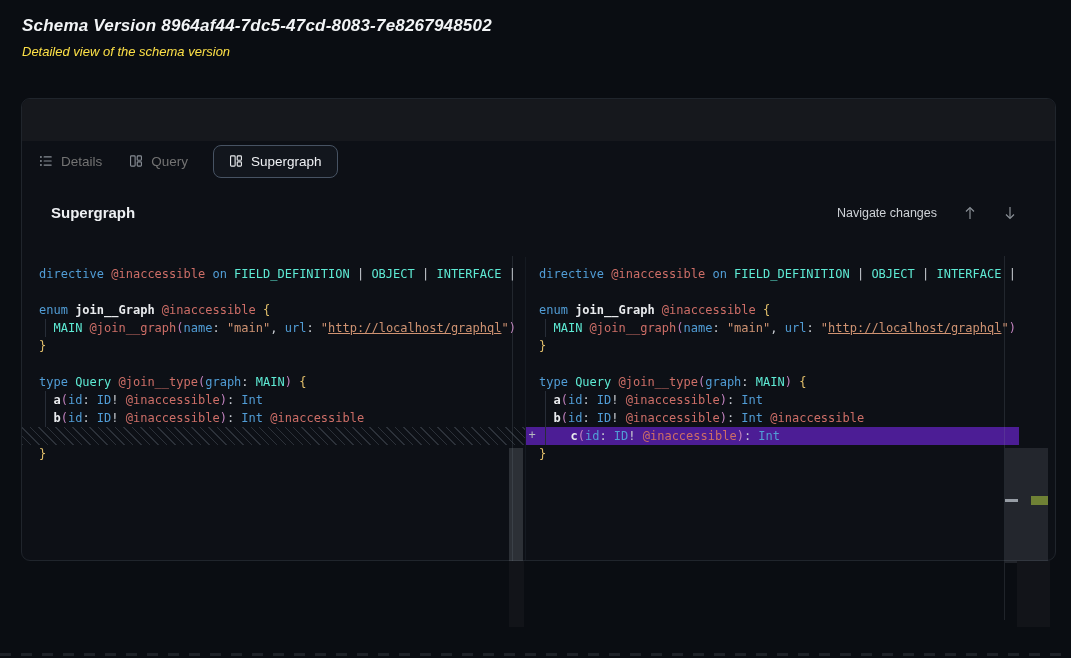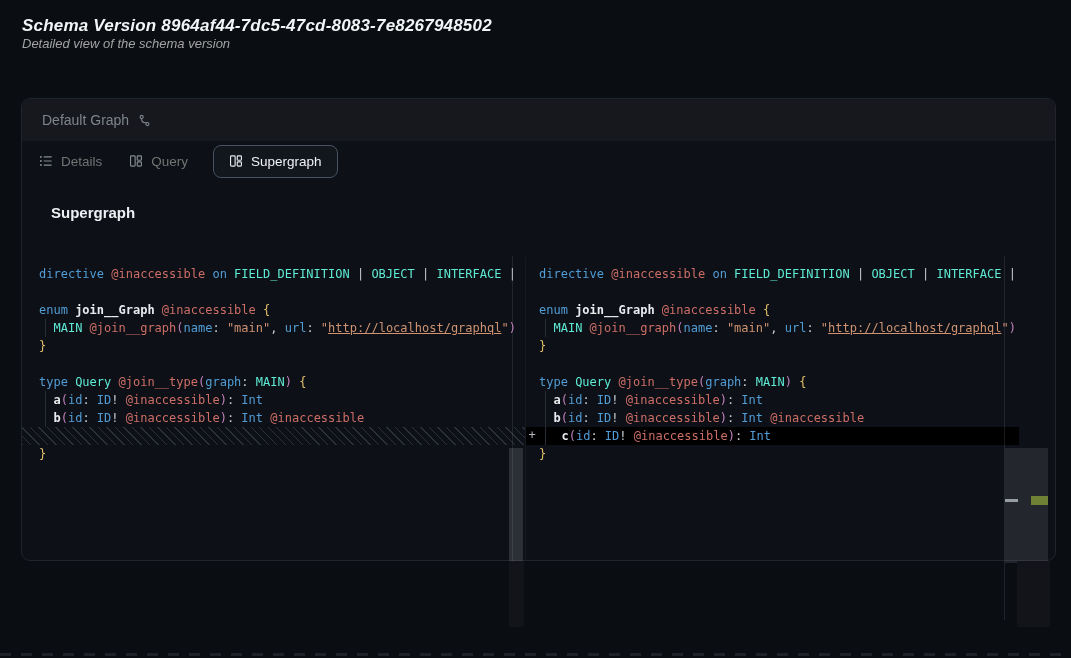--- a/index.html
+++ b/index.html
@@ -4,21 +4,21 @@
 <style>
   * { margin:0; padding:0; box-sizing:border-box; }
   html,body { background:#06080c; }
   .stage{
     position:relative; width:1071px; height:658px; overflow:hidden;
     background:#0a0d12; font-family:"Liberation Sans", sans-serif;
   }
   
   .page-header{ position:absolute; left:22px; top:16px;font-style:italic; }
   .page-title{ font-size:17px; font-weight:700; color:#f2f4f6; letter-spacing:.2px; }
-  .page-subtitle{ margin-top:0; font-size:13px; color:#a3a3a3; }
+  .page-subtitle{ margin-top:8px; font-size:13px; color:#fde047; }
 
   
   .card{
     position:absolute; left:21px; top:98px; width:1035px; height:463px;
     background:#0d1016; border:1px solid #20252c; border-radius:9px;
   }
   
   .variant-tabs{
     height:42px; background:#16181d; border-radius:8px 8px 0 0;
     display:flex; align-items:stretch; overflow:hidden;
@@ -57,21 +57,21 @@
   
   .diff{
     position:absolute; left:0; top:158px; right:0; bottom:0;
     font-family:"DejaVu Sans Mono", monospace; font-size:12px; line-height:18px;
     overflow:hidden; border-radius:0 0 8px 8px;
   }
   .pane{ position:absolute; top:0; bottom:0; overflow:hidden; padding-top:8px; }
   .pane-left{ left:0; width:503px; padding-left:17px; }
   .pane-right{ left:503px; width:494px; padding-left:13px; border-left:1px solid #151a21; }
   .row{ position:relative; height:18px; white-space:pre; }
-  .row.added{ background:#000000; margin-left:-13px; padding-left:21px; }
+  .row.added{ background:#4c1d95; margin-left:-13px; padding-left:30px; }
   .guide{ position:absolute; left:6px; top:0; bottom:0; width:1px; background:#272d37; }
   .row.added .guide{ left:19px; }
   .hatch-fill{
     position:absolute; left:-17px; right:0; top:0; height:18px;
     background:repeating-linear-gradient(45deg, #454c56 0 1px, transparent 1px 6px);
     opacity:.55;
   }
   .plus-marker{
     position:absolute; left:503px; top:171px; width:14px; text-align:center;
     color:#b4b8be; font-size:12px; line-height:14px;
@@ -111,30 +111,20 @@
 <div class="stage">
 
   <div class="page-header">
     <div class="page-title">Schema Version 8964af44-7dc5-47cd-8083-7e8267948502</div>
     <div class="page-subtitle">Detailed view of the schema version</div>
   </div>
 
   <div class="card">
 
     <div class="variant-tabs">
-      <div class="vtab">
-        <span>Default Graph</span>
-        <span class="icon">
-          <svg width="13" height="13" viewBox="0 0 16 16" fill="none" stroke="currentColor" stroke-width="1.4">
-            <circle cx="4.5" cy="3.6" r="1.9"></circle>
-              <circle cx="11.6" cy="12.4" r="1.9"></circle>
-            <path d="M4.5 5.6v1c0 2.3 1.9 4.1 4.2 4.1h2.8"></path>
-          </svg>
-        </span>
-      </div>
     </div>
 
     <div class="view-tabs">
       <div class="wtab">
         <span class="icon">
           <svg width="14" height="14" viewBox="0 0 16 16" fill="currentColor">
             <circle cx="2.2" cy="3.4" r="1.1"></circle>
               <rect x="5.2" y="2.7" width="9.4" height="1.4" rx="0.7"></rect>
             <circle cx="2.2" cy="8" r="1.1"></circle>
               <rect x="5.2" y="7.3" width="9.4" height="1.4" rx="0.7"></rect>
@@ -161,20 +151,35 @@
             <rect x="9.4" y="2.1" width="4.8" height="5.1" rx="1"></rect>
             <rect x="9.4" y="9" width="4.8" height="4.9" rx="1"></rect>
           </svg>
         </span>
         <span>Supergraph</span>
       </div>
     </div>
 
     <div class="panel-header">
       <div class="panel-heading">Supergraph</div>
+      <div class="nav-controls">
+        <span class="nav-label">Navigate changes</span>
+        <button class="nav-arrow">
+          <svg width="14" height="16" viewBox="0 0 14 16" fill="none" stroke="currentColor" stroke-width="1.2">
+            <path d="M7 14V3"></path>
+              <path d="M3 6.5 7 2.5l4 4"></path>
+          </svg>
+        </button>
+        <button class="nav-arrow">
+          <svg width="14" height="16" viewBox="0 0 14 16" fill="none" stroke="currentColor" stroke-width="1.2">
+            <path d="M7 2v11"></path>
+              <path d="M3 9.5l4 4 4-4"></path>
+          </svg>
+        </button>
+      </div>
     </div>
 
     <div class="diff">
       <div class="pane pane-left" id="pane-left">
           <div class="row"><span class="tk-kw">directive</span><span class="tk-ws"> </span><span class="tk-dir">@inaccessible</span><span class="tk-ws"> </span><span class="tk-kw">on</span><span class="tk-ws"> </span><span class="tk-typ">FIELD_DEFINITION</span><span class="tk-punc"> | </span><span class="tk-typ">OBJECT</span><span class="tk-punc"> | </span><span class="tk-typ">INTERFACE</span><span class="tk-punc"> |</span></div>
           <div class="row"></div>
           <div class="row"><span class="tk-kw">enum</span><span class="tk-ws"> </span><span class="tk-name">join__Graph</span><span class="tk-ws"> </span><span class="tk-dir">@inaccessible</span><span class="tk-ws"> </span><span class="tk-brace">{</span></div>
           <div class="row"><i class="guide"></i><span class="tk-ws">  </span><span class="tk-typ">MAIN</span><span class="tk-ws"> </span><span class="tk-dir">@join__graph</span><span class="tk-paren">(</span><span class="tk-kw">name</span><span class="tk-punc">: </span><span class="tk-str">"main"</span><span class="tk-punc">, </span><span class="tk-kw">url</span><span class="tk-punc">: </span><span class="tk-str">"</span><span class="tk-link">http://localhost/graphql</span><span class="tk-str">"</span><span class="tk-paren">)</span></div>
           <div class="row"><span class="tk-brace">}</span></div>
           <div class="row"></div>

